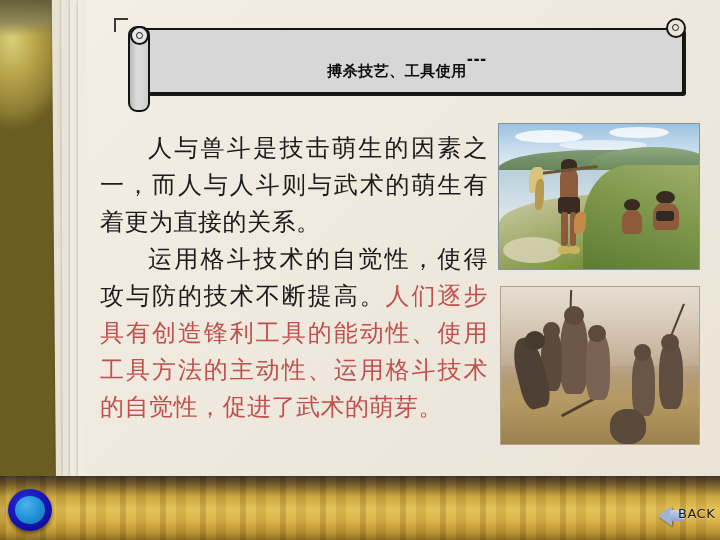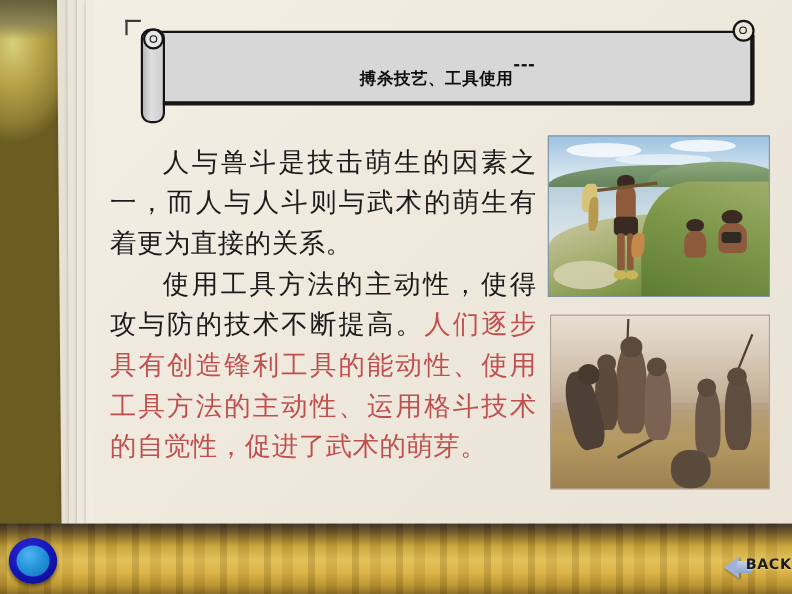--- a/index.html
+++ b/index.html
@@ -188,21 +188,21 @@
     filter:drop-shadow(1px 1px 1px rgba(0,0,0,.5));
   }
   .back-arrow .tail{
     position:absolute;left:12px;top:8px;width:14px;height:11px;
     background:linear-gradient(180deg,#c3d2ea 0%,#8fa4cc 100%);
     border-radius:2px;
   }
   .back-label{
     position:absolute;left:20px;top:8px;
     font-family:"DejaVu Sans","Liberation Sans",sans-serif;
-    font-size:13px;font-weight:bold;color:#1b1b1b;
+    font-size:13px;font-weight:normal;color:#1b1b1b;
     letter-spacing:.5px;
     text-shadow:0 1px 0 rgba(255,255,255,.35);
   }
 </style>
 </head>
 <body>
 
 <div id="slide">
 
   <div class="bg-texture"></div>
@@ -223,21 +223,21 @@
     <div class="scroll-left-curl"></div>
     <div class="corner-tr"></div>
     <div class="banner-title">
       <span class="t-black">搏杀技艺、工具使用</span>
         <span class="t-sep">---</span>
     </div>
   </div>
 
   <div class="body-text">
     <p class="para">人与兽斗是技击萌生的因素之一，而人与人斗则与武术的萌生有着更为直接的关系。</p>
-    <p class="para second"><span>使用工具方法的主动性，使得攻与防的技术不断提高。</span><span class="red">人们逐步具有创造锋利工具的能动性、使用工具方法的主动性、运用格斗技术的自觉性，促进了武术的萌芽。</span></p>
+    <p class="para second"><span>运用格斗技术的自觉性，使得攻与防的技术不断提高。</span><span class="red">人们逐步具有创造锋利工具的能动性、使用工具方法的主动性、运用格斗技术的自觉性，促进了武术的萌芽。</span></p>
   </div>
 
   <div class="pic pic-top">
     <div class="riv-sky"></div>
     <div class="riv-cloud" style="left:8%;top:4%;width:34%;height:9%;"></div>
     <div class="riv-cloud" style="left:55%;top:2%;width:30%;height:8%;"></div>
     <div class="riv-cloud" style="left:30%;top:11%;width:44%;height:7%;opacity:.55;"></div>
     <div class="riv-hills"></div>
     <div class="riv-hills2"></div>
     <div class="riv-water"></div>

